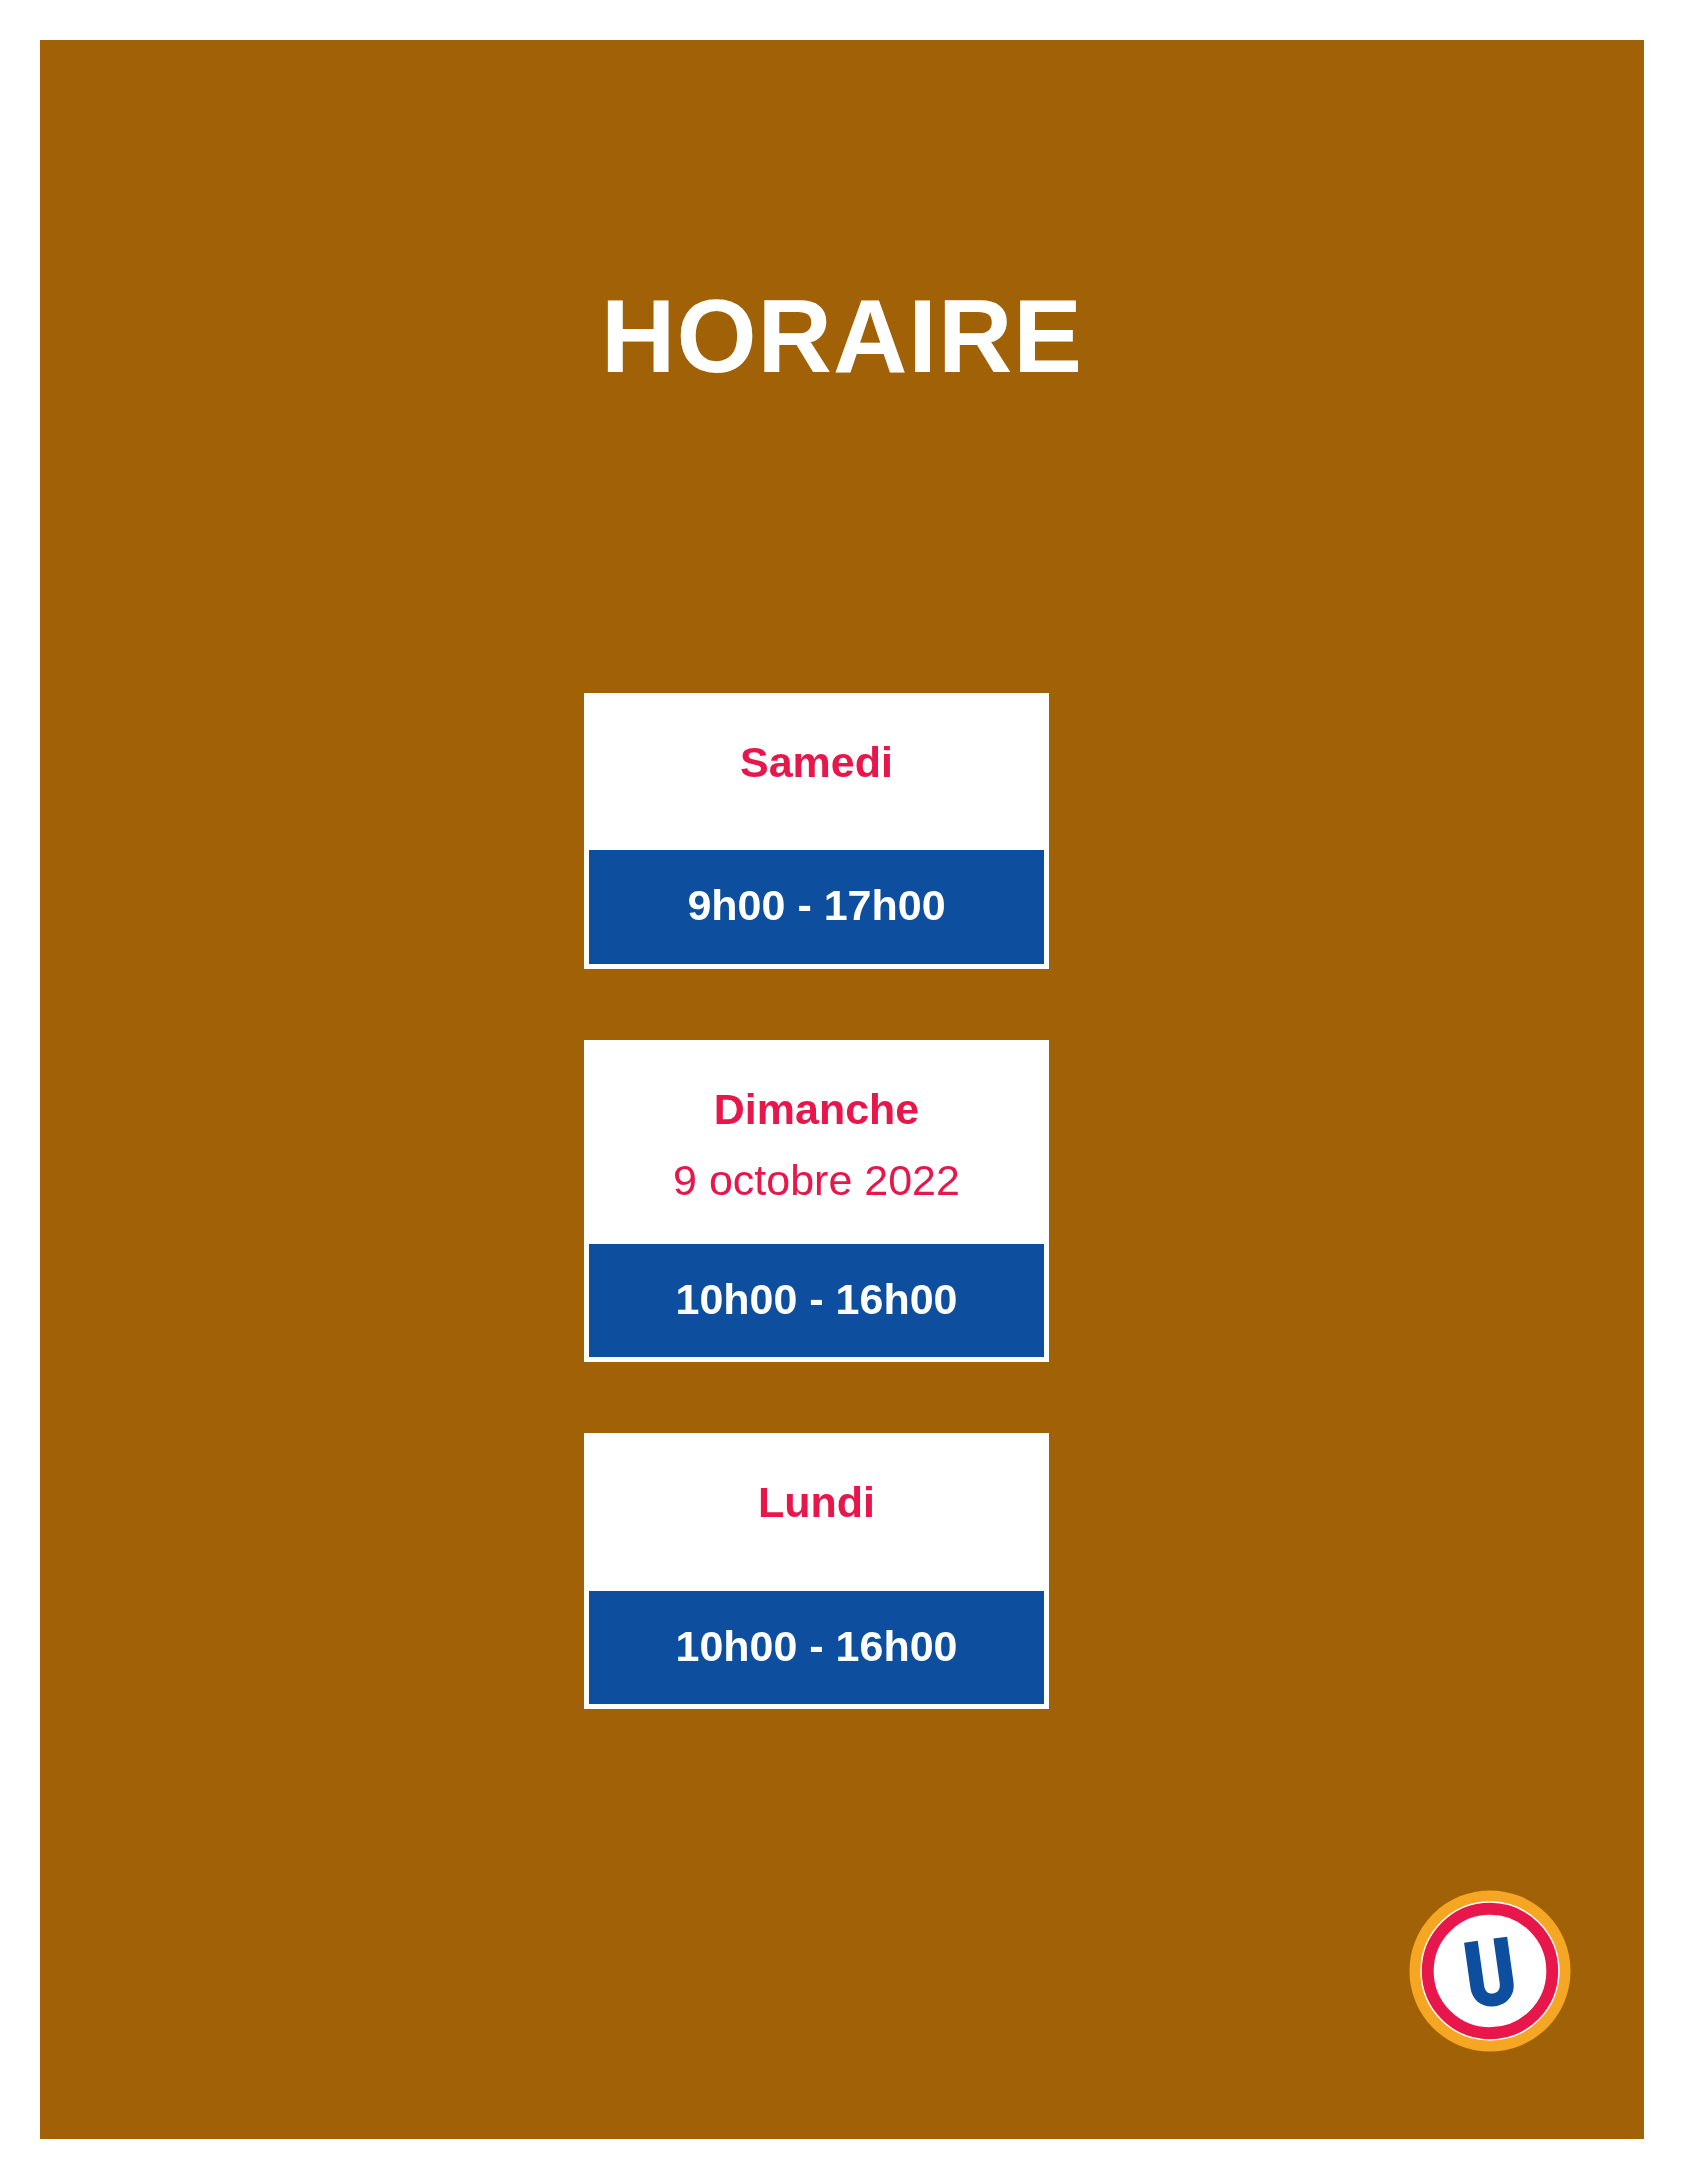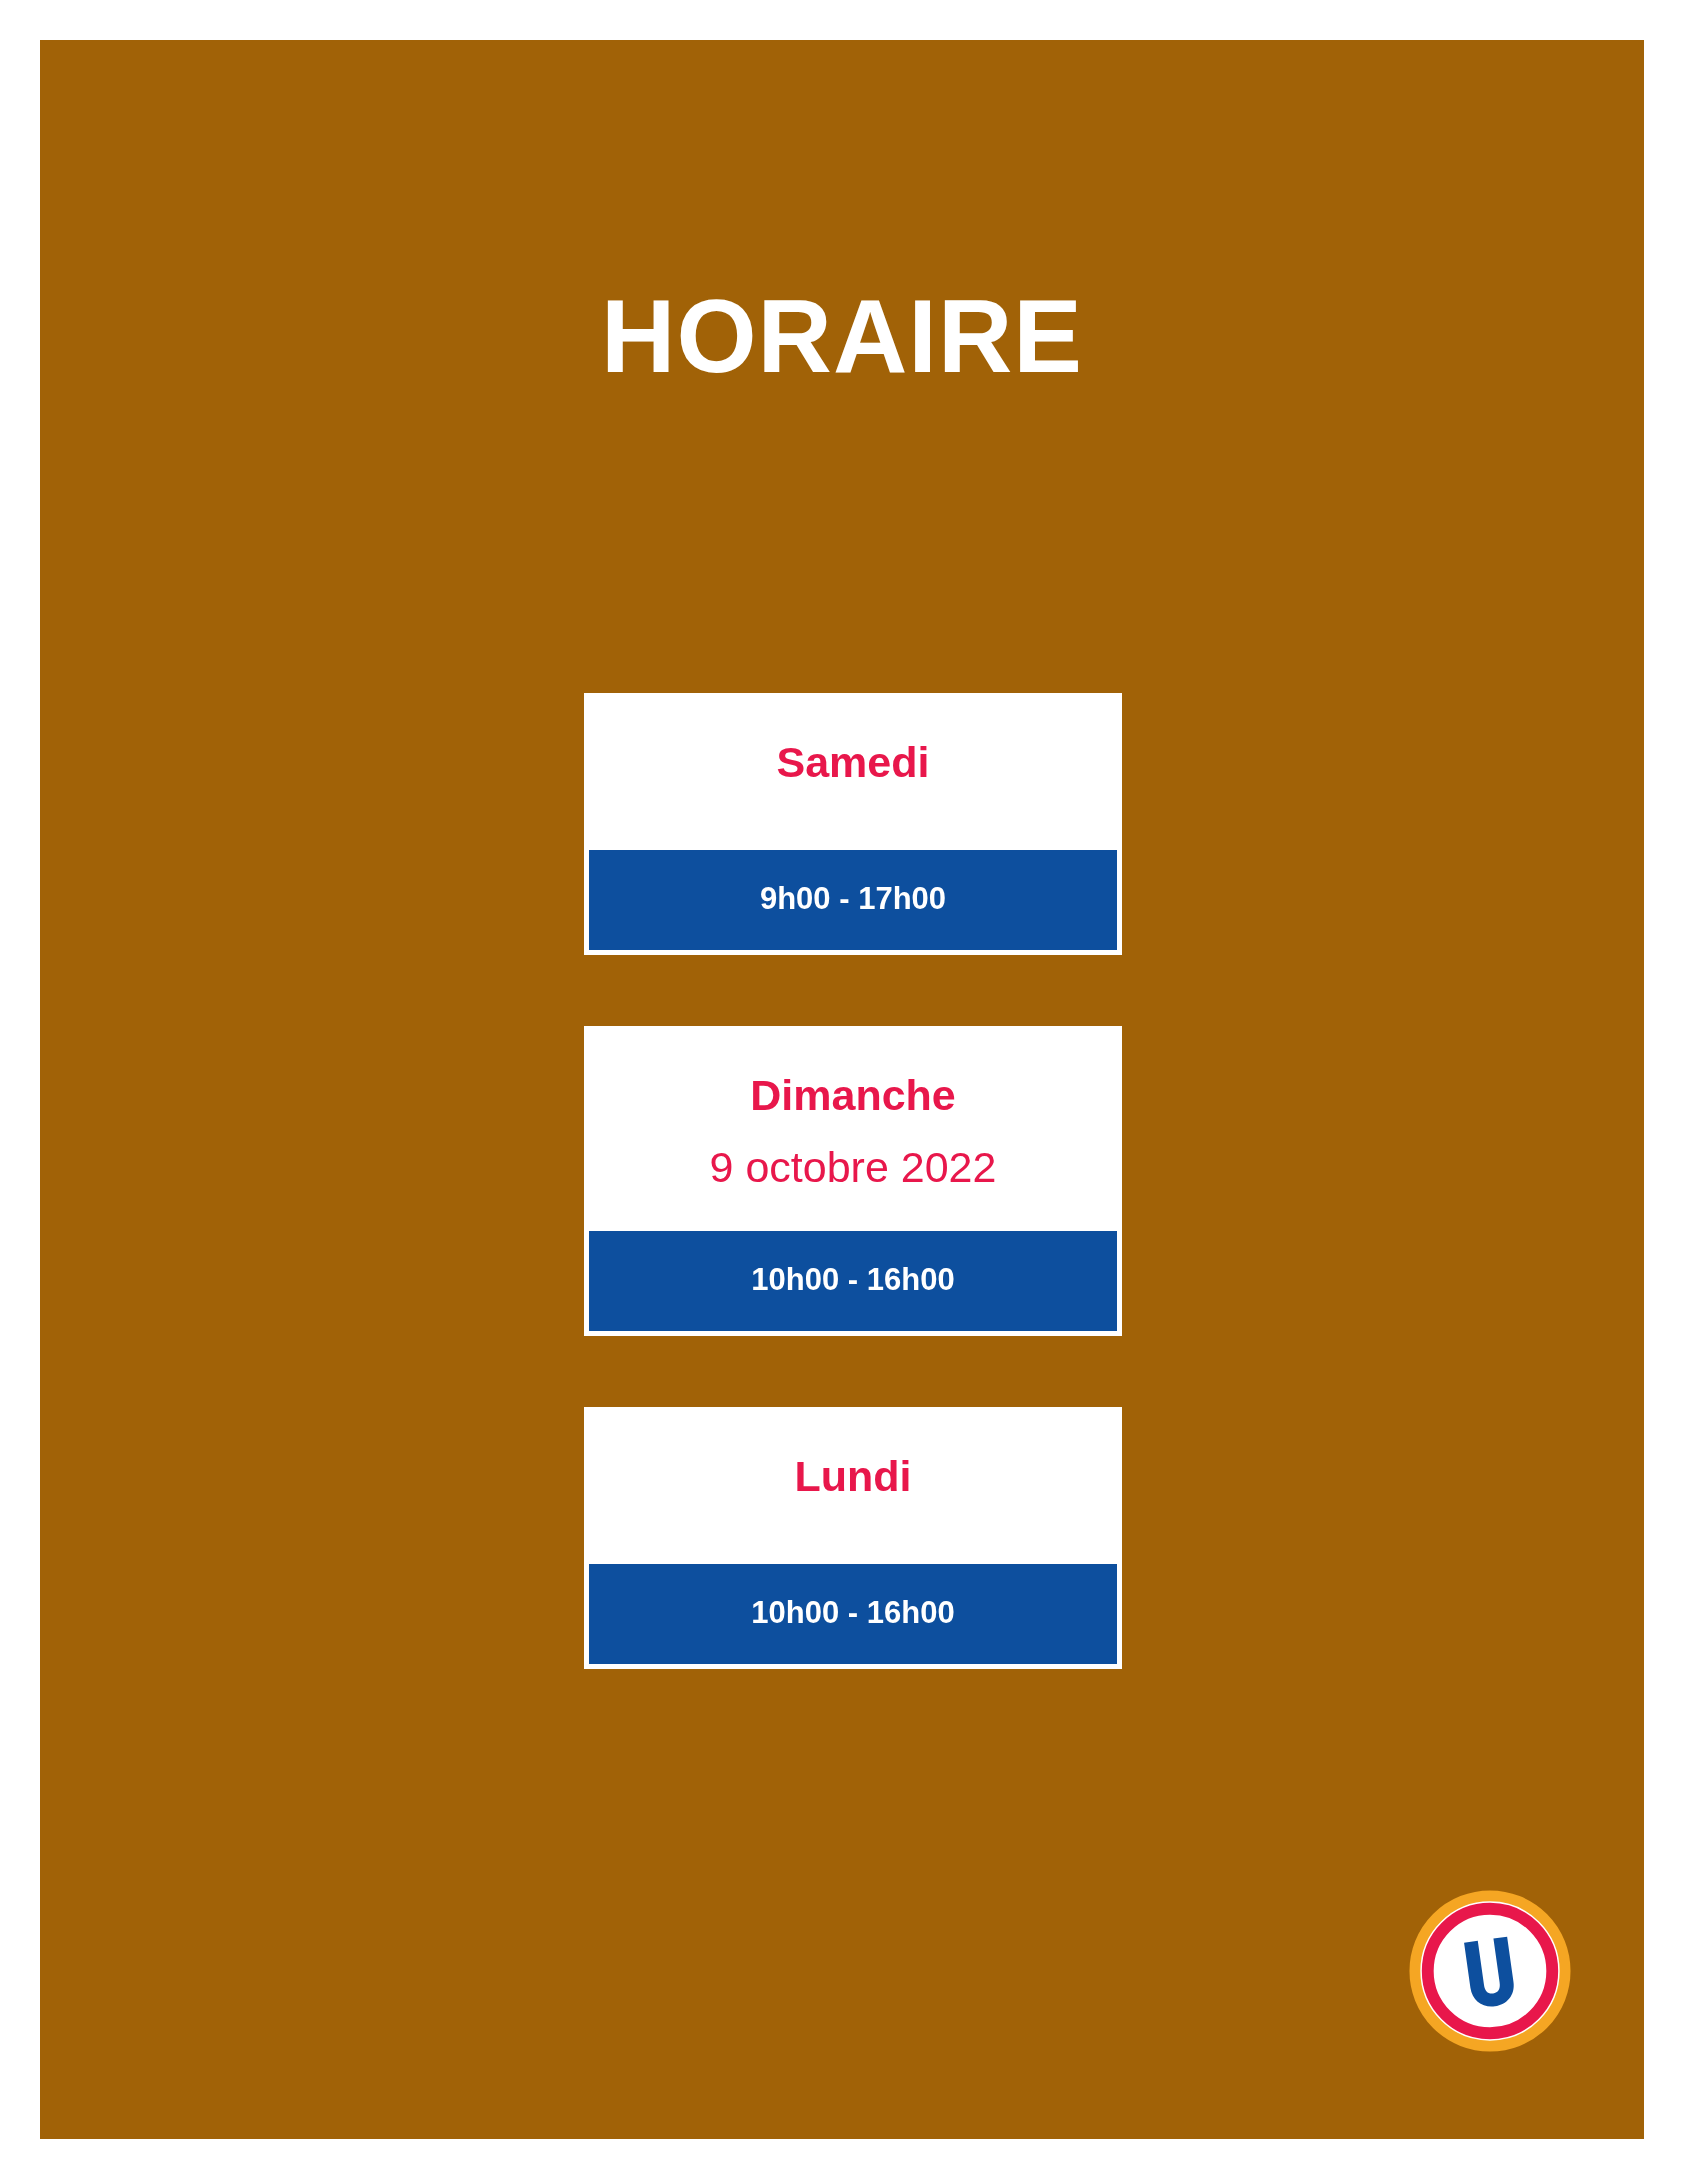--- a/index.html
+++ b/index.html
@@ -51,21 +51,21 @@
   }
 
   .cards {
     position: absolute;
     left: 544px;
     top: 653px;
     width: 566px;
   }
 
   .card {
-    width: 538px;
+    width: 465px;
     margin-bottom: 71px;
     box-sizing: border-box;
   }
 
   .card-top {
     background: #ffffff;
     padding: 46px 10px 40px 10px;
     text-align: center;
     box-sizing: border-box;
   }
@@ -90,21 +90,21 @@
     background: #0d4f9e;
     border: 5px solid #ffffff;
     border-top: none;
     text-align: center;
     padding: 32px 10px 34px 10px;
     box-sizing: border-box;
   }
 
   .card-hours {
     color: #ffffff;
-    font-size: 31px;
+    font-size: 43px;
     font-weight: bold;
     line-height: 1.1;
     margin: 0;
   }
 
   .logo {
     position: absolute;
     right: 71px;
     bottom: 85px;
     width: 166px;

